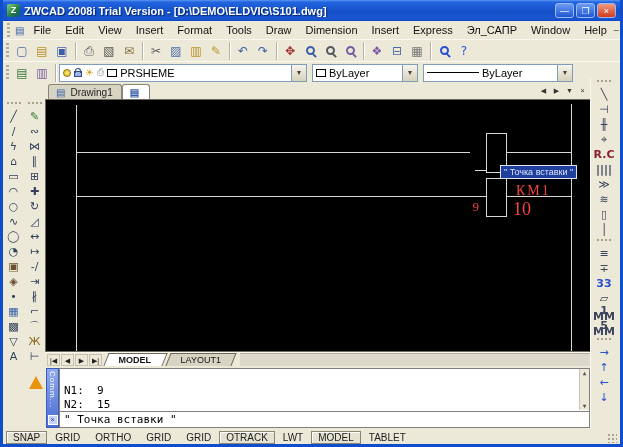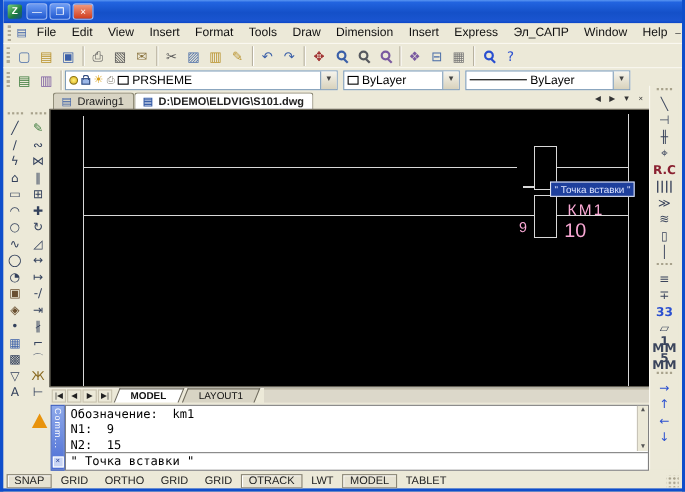--- a/index.html
+++ b/index.html
@@ -54,21 +54,21 @@
   .main{height:267px;display:flex;position:relative;}
   .left-tools{width:42px;display:flex;justify-content:center;gap:2px;padding-top:1px;}
   .vcol{width:19px;display:flex;flex-direction:column;align-items:center;}
   .vcol .tbtn{width:19px;height:15px;}
   .vcol .glyph{font-size:11px;}
   .center{flex:1;display:flex;flex-direction:column;margin-right:27px;}
   .canvas{position:relative;flex:1;background:#000;border:1px solid #6c685a;overflow:hidden;}
   .canvas svg{position:absolute;left:0;top:0;}
   .cadtip{position:absolute;left:454px;top:65px;background:#1e3f9c;border:1px solid #dfe3f0;color:#dde4ff;
     font-size:9px;line-height:12px;padding:0 3px;white-space:pre;}
-  .cadlabel{position:absolute;color:#f9a8d4;font-family:Liberation Sans, sans-serif;line-height:1.1;}
+  .cadlabel{position:absolute;color:#ef4444;font-family:Liberation Serif, serif;line-height:1.1;}
   .lab-km1{left:470px;top:83px;font-size:14px;letter-spacing:2px;}
   .lab-p9{left:413px;top:100px;width:20px;text-align:right;font-size:13px;}
   .lab-p10{left:467px;top:100px;font-size:18px;}
   
   .layoutrow{height:14px;display:flex;align-items:center;font-size:9px;padding-left:2px;border-top:1px solid #faf8f0;}
   .lnav{width:13px;height:12px;color:#222;text-align:center;font-size:7px;line-height:12px;background:#ece9d8;border:1px solid #c8c2ae;margin-right:1px;flex:none;}
   .ltab{height:13px;line-height:13px;padding:0 12px;transform:skewX(-22deg);border:1px solid #6c685a;border-bottom:none;background:#d8d4c4;margin-left:3px;flex:none;}
   .ltab > span{display:inline-block;transform:skewX(22deg);font-size:9px;color:#111;}
   .ltab.active{background:#fff;font-weight:bold;}
   .ltrack{flex:1;height:13px;background:#dcd8ca;border-top:1px solid #b4ae9a;margin-left:6px;}
@@ -101,20 +101,21 @@
   .grip-corner{margin-left:auto;width:11px;height:11px;
     background-image:radial-gradient(#a8a28e 1px, transparent 1.2px);background-size:4px 4px;background-position:1px 1px;}
 </style>
 </head>
 <body>
 
 <div class="window">
 
   <div class="titlebar">
     <span class="applogo">Z</span>
+    <span class="title-text">ZWCAD 2008i Trial Version - [D:\DEMO\ELDVIG\S101.dwg]</span>
     <span style="display:flex;gap:2px">
       <button class="winbtn">—</button>
       <button class="winbtn">❐</button>
       <button class="winbtn close">×</button>
     </span>
   </div>
 
   <div class="menubar">
     <span class="hgrip"></span>
     <span class="docicon">▤</span>
@@ -244,21 +245,20 @@
     </div>
   </div>
 
   <div class="tabrow">
     <div class="doctab">
       <span class="docicon">▤</span>
       <span>Drawing1</span>
     </div>
     <div class="doctab active">
       <span class="docicon">▤</span>
-      <span>D:\DEMO\ELDVIG\S101.dwg</span>
     </div>
     <span class="tabnav">
       <span>◀</span>
       <span>▶</span>
       <span>▼</span>
       <span>×</span>
     </span>
   </div>
 
   <div class="main">
@@ -481,21 +481,21 @@
 
   <div class="cmd">
     <div class="cmd-gutter">
       <span class="tri"></span>
     </div>
     <div class="cmd-vtitle">
       <span class="vtext">Comm...</span>
       <button class="vclose">×</button>
     </div>
     <div class="cmd-body">
-      <div class="cmd-history"><span>Обозначение:  km1</span><br><span>N1:  9</span><br><span>N2:  15</span></div>
+      <div class="cmd-history"><br><span>N1:  9</span><br><span>N2:  15</span></div>
       <div class="cmd-prompt">" Точка вставки "</div>
       <div class="cmd-scroll">
         <span>▲</span>
         <span>▼</span>
       </div>
     </div>
   </div>
 
   <div class="status">
     <button class="toggle active">SNAP</button>

